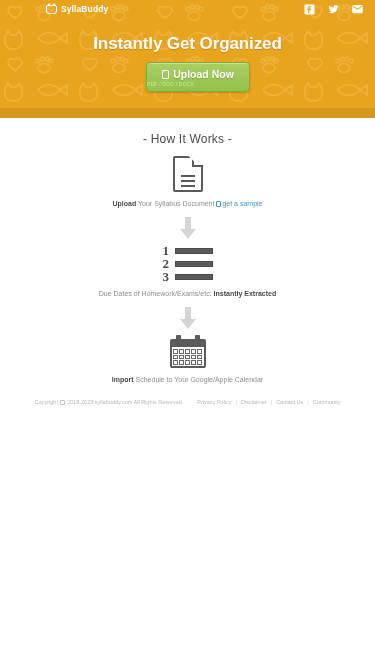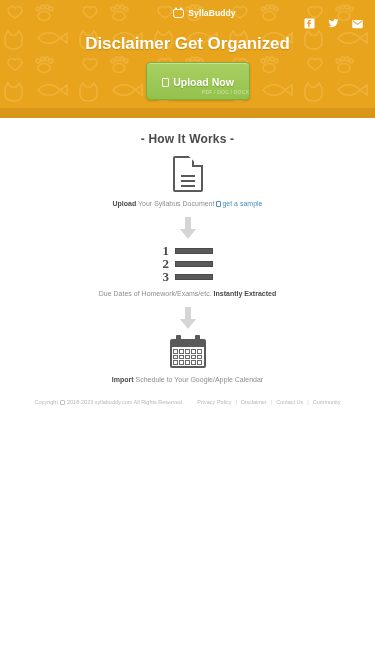--- a/index.html
+++ b/index.html
@@ -33,22 +33,21 @@
     height: 10px;
     background: #d8971a;
   }
 
   .topbar {
     position: relative;
     z-index: 4;
     height: 18px;
     display: flex;
     align-items: center;
-    padding: 8px 12px 0 46px;
-    flex-direction: column;
+    padding: 0 12px 0 46px;
   }
   .brand {
     display: flex;
     align-items: center;
     gap: 4px;
   }
   .brand-mark {
     width: 11px; height: 9px;
     border: 1.4px solid #fff;
     border-radius: 2px 2px 3px 3px;
@@ -100,27 +99,27 @@
     line-height: 19px;
     letter-spacing: -0.1px;
     text-shadow: 0 1px 1px rgba(140,90,0,.35);
     white-space: nowrap;
   }
 
   .upload-btn {
     display: inline-block;
     margin-top: 9px;
     width: 104px;
-    padding: 13px 0 4px;
+    padding: 5px 0 4px;
     background: linear-gradient(#a8cf63, #93c24b);
     border: 1px solid #7fae3c;
     border-radius: 4px;
     box-shadow: 0 1px 2px rgba(0,0,0,.18), inset 0 1px 0 rgba(255,255,255,.35);
     cursor: pointer;
-    text-align: right;
+    text-align: left;
     margin-left: 21px;
   }
   .upload-btn-main {
     display: flex;
     align-items: center;
     justify-content: center;
     gap: 4px;
     color: #ffffff;
     font-size: 10.5px;
     font-weight: bold;
@@ -138,21 +137,21 @@
     font-size: 5px;
     letter-spacing: .2px;
     white-space: nowrap;
   }
 
   
   .section-title {
     text-align: center;
     color: #4a4a4a;
     font-size: 12px;
-    font-weight: bold;
+    font-weight: normal;
     letter-spacing: .2px;
     margin-top: 14px;
   }
 
   .steps { padding-top: 10px; }
 
   .step { text-align: center; }
 
   .step-caption {
     font-size: 7px;
@@ -387,21 +386,21 @@
         <span class="social-icon">
           <svg width="12" height="10" viewBox="0 0 24 20" fill="#ffffff">
               <rect x="0.5" y="1" width="23" height="18" rx="2.5"></rect>
               <path d="M2 3l10 8 10-8" stroke="#e8a41d" stroke-width="2.2" fill="none"></path>
             </svg>
         </span>
       </div>
     </div>
 
     <div class="hero-body">
-      <div class="hero-title">Disclaimer Get Organized</div>
+      <div class="hero-title">Instantly Get Organized</div>
 
       <div class="upload-btn">
         <div class="upload-btn-main">
           <span class="btn-doc-icon"></span>
           <span>Upload Now</span>
         </div>
         <div class="upload-btn-sub">PDF / DOC / DOCX</div>
       </div>
     </div>
   </div>

